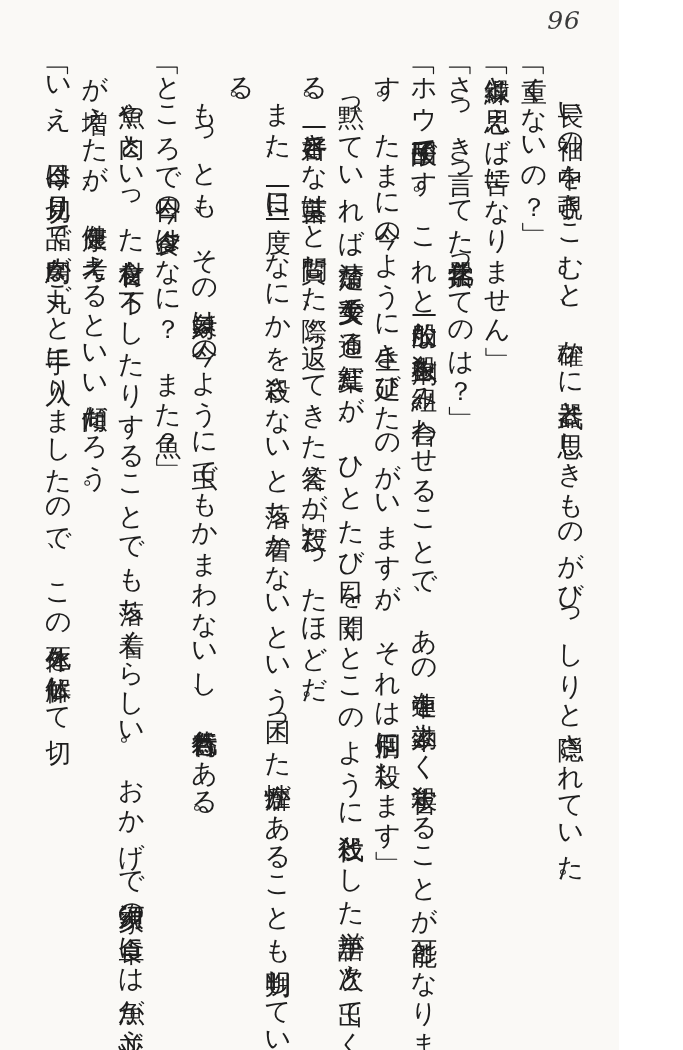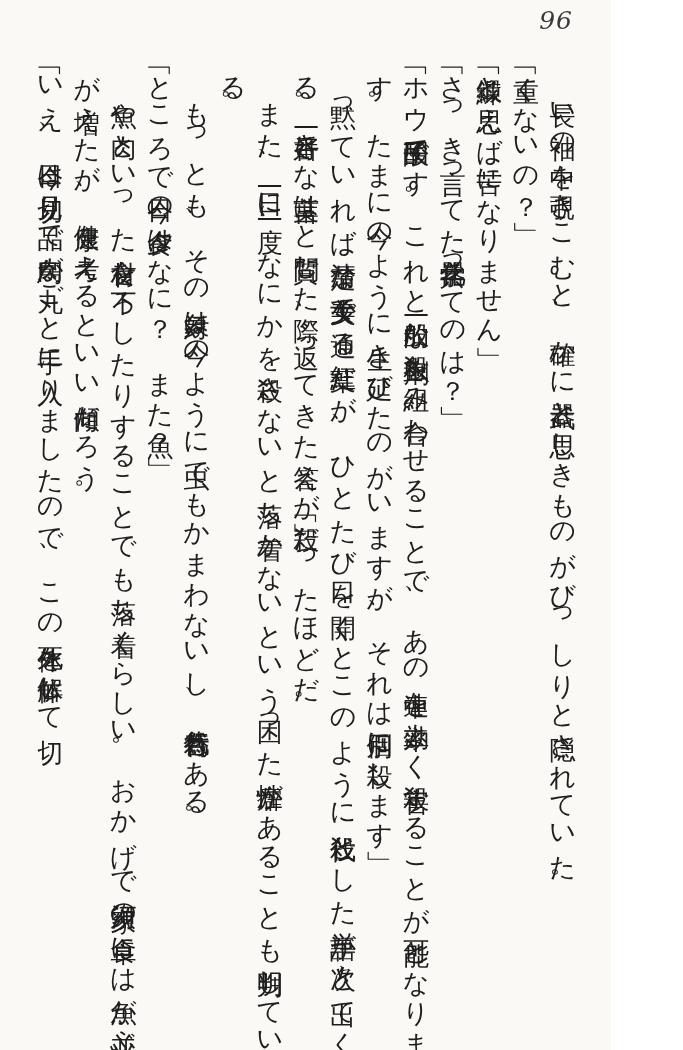--- a/index.html
+++ b/index.html
@@ -6,20 +6,21 @@
     margin: 0;
     padding: 0;
   }
   .page {
     position: relative;
     width: 611px;
     height: 1050px;
     background: #faf9f6;
     overflow: hidden;
     font-family: "DejaVu Serif", "Liberation Serif", serif;
+    padding-left: 8px;
   }
   .page-number {
     position: absolute;
     top: 6px;
     right: 38px;
     font-size: 25px;
     font-style: italic;
     color: #3a3a3a;
     letter-spacing: 1px;
   }

